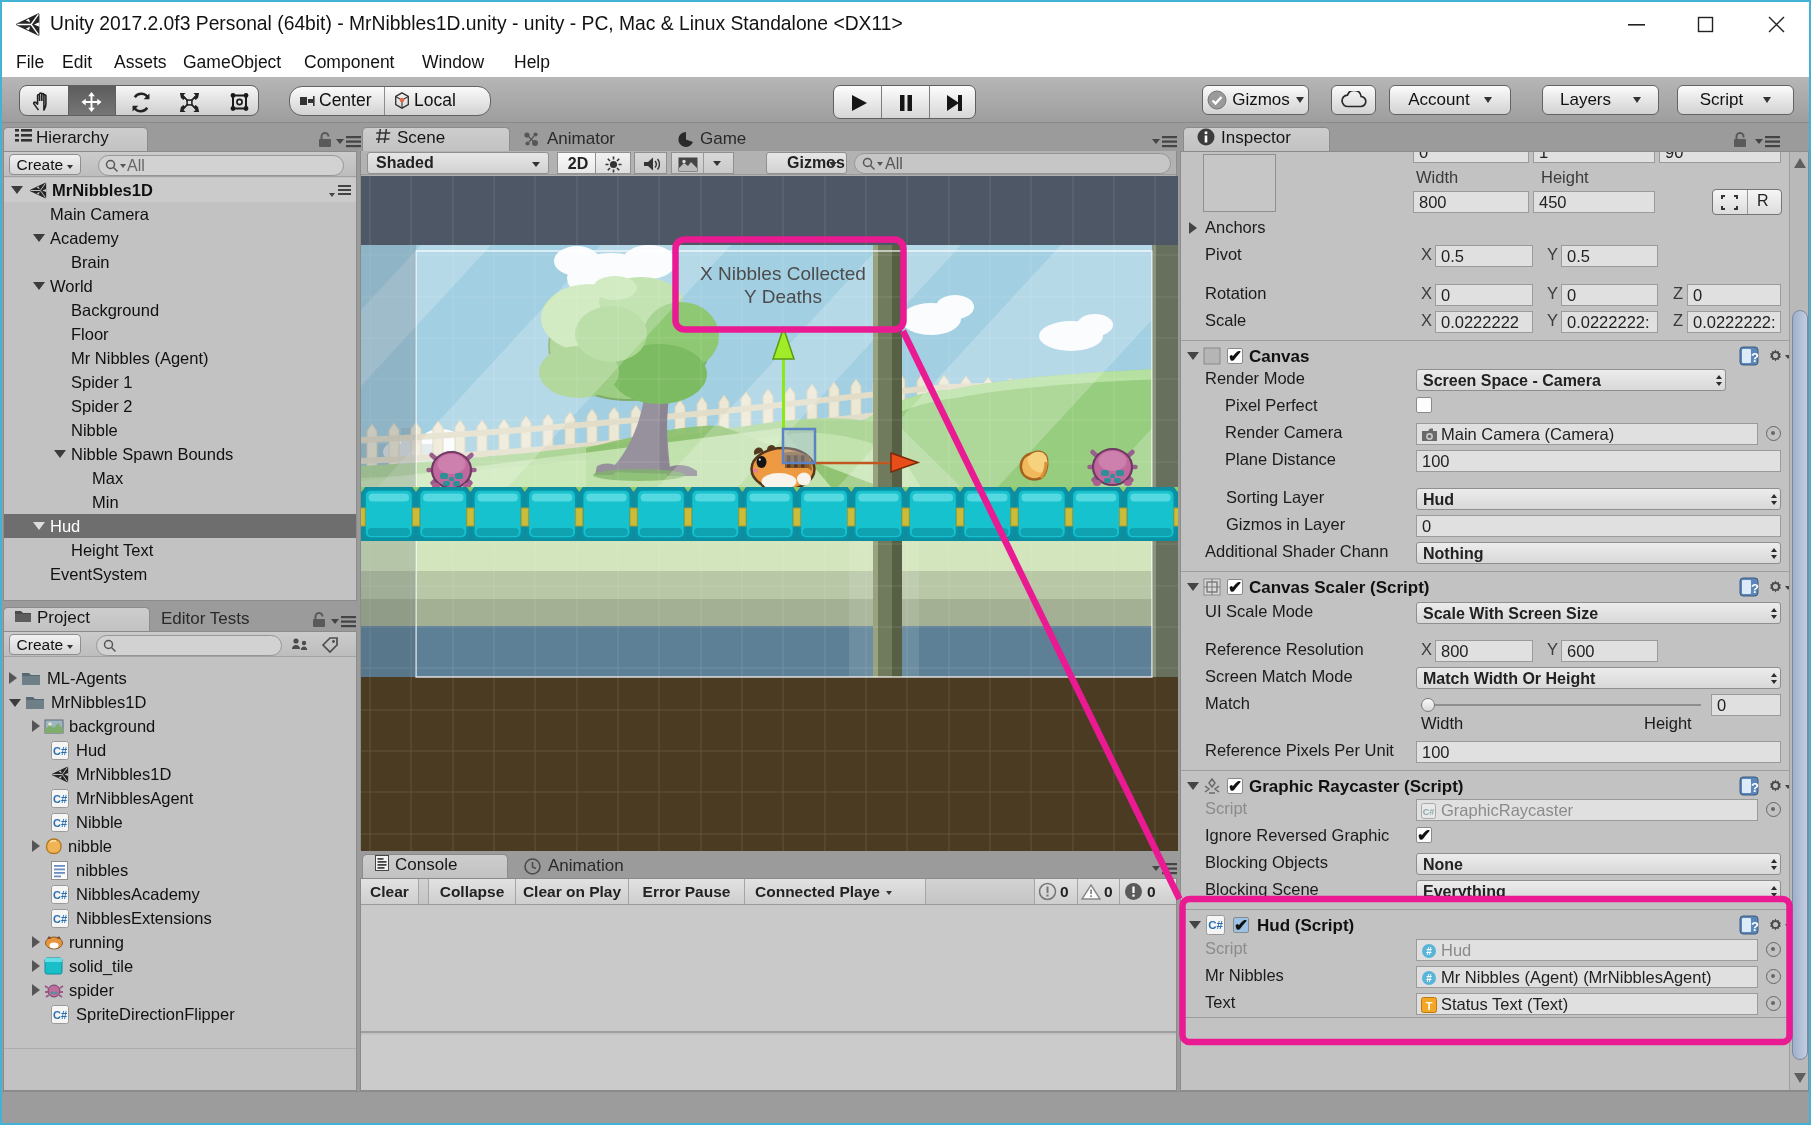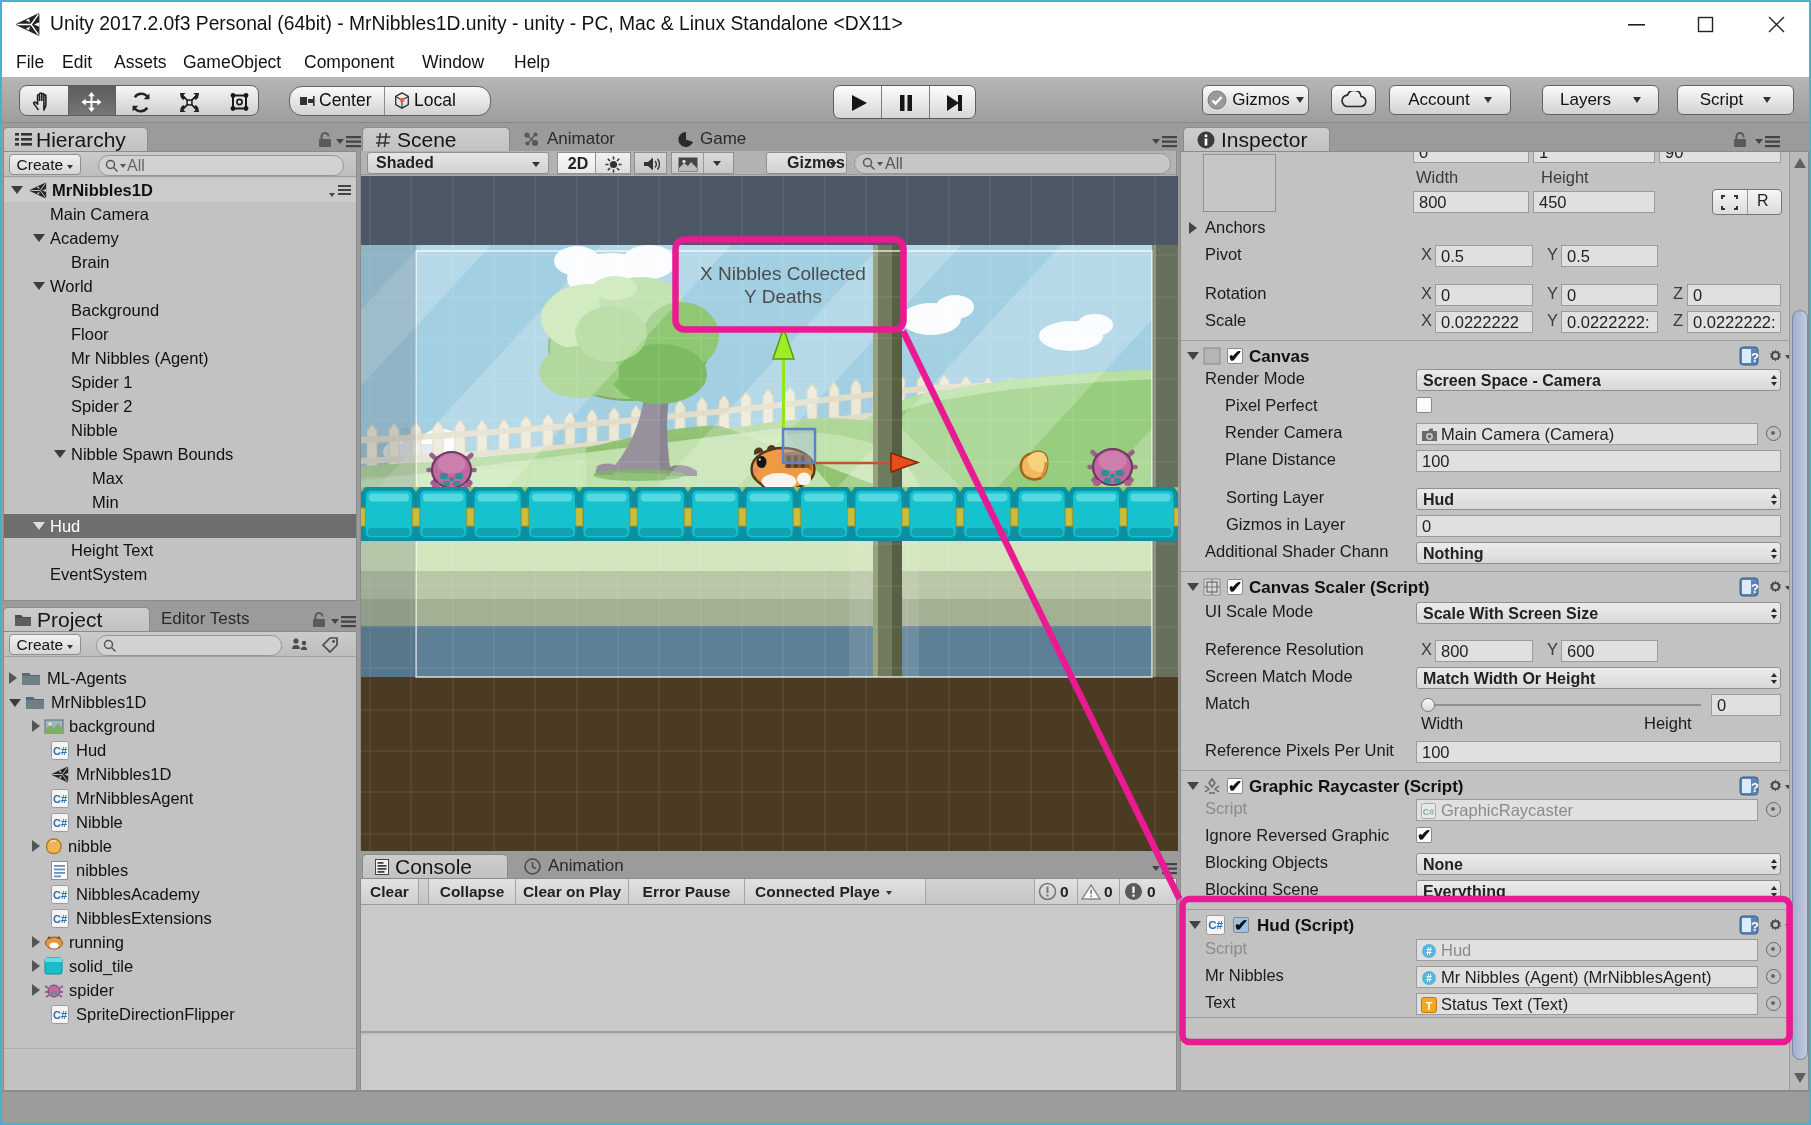--- a/index.html
+++ b/index.html
@@ -6,21 +6,21 @@
 body{position:relative;background:#9b9b9b}
 .abs{position:absolute}
 #winborder{position:absolute;inset:0;border:2px solid #44b2d5;pointer-events:none;z-index:90}
 #titlebar{position:absolute;left:2px;top:2px;width:1807px;height:45px;background:#fff}
 #title{position:absolute;left:48px;top:11px;font-size:19.3px;color:#121212;white-space:nowrap}
 #menubar{position:absolute;left:2px;top:47px;width:1807px;height:30px;background:#fff}
 .menu{position:absolute;top:5px;font-size:17.5px;color:#121212}
 #toolbar{position:absolute;left:2px;top:77px;width:1807px;height:46px;background:linear-gradient(#b6b6b6,#9e9e9e);border-bottom:1px solid #8a8a8a}
 .tbtn{position:absolute;top:8px;height:30px;background:linear-gradient(#fbfbfb,#d2d2d2);border:1px solid #636363;border-radius:8px;font-size:17px;color:#111;display:flex;align-items:center;justify-content:center}
 .panel{position:absolute;background:#c2c2c2;border:1px solid #8b8b8b}
-.ptab{position:absolute;height:24px;background:linear-gradient(#cdcdcd,#c2c2c2);border:1px solid #8b8b8b;border-bottom:none;border-radius:5px 5px 0 0;display:flex;align-items:center;font-size:21px;color:#161616}
+.ptab{position:absolute;height:24px;background:linear-gradient(#cdcdcd,#c2c2c2);border:1px solid #8b8b8b;border-bottom:none;border-radius:5px 5px 0 0;display:flex;align-items:flex-start;font-size:17px;color:#161616}
 .ptabghost{position:absolute;height:24px;display:flex;align-items:center;font-size:17px;color:#2a2a2a}
 .trow{position:absolute;height:24px;display:flex;align-items:center;font-size:16.5px;color:#111;white-space:nowrap}
 .exp{width:0;height:0;border-left:6px solid transparent;border-right:6px solid transparent;border-top:8px solid #3c3c3c;display:inline-block}
 .expr{width:0;height:0;border-top:6px solid transparent;border-bottom:6px solid transparent;border-left:8px solid #555;display:inline-block}
 .srch{position:absolute;background:#d2d2d2;border:1px solid #969696;border-radius:11px;height:21px}
 .ilabel{position:absolute;font-size:16.5px;color:#1b1b1b;white-space:nowrap}
 .ifield{position:absolute;height:22px;background:#e0e0e0;border:1px solid #9b9b9b;font-size:16.5px;color:#222;padding:0 5px;line-height:20px;white-space:nowrap;overflow:hidden}
 .idrop{position:absolute;height:22px;background:linear-gradient(#ececec,#d8d8d8);border:1px solid #8f8f8f;border-radius:3px;font-size:16px;font-weight:bold;color:#222;padding:1px 6px;line-height:19px;white-space:nowrap;overflow:hidden}
 .updn{position:absolute;right:6px;top:4px;width:0;height:0}
 .updn:before{content:"";position:absolute;border-left:3.5px solid transparent;border-right:3.5px solid transparent;border-bottom:4.5px solid #2a2a2a;top:1px;left:-3.5px}
@@ -696,21 +696,21 @@
       <rect x="1" y="1" width="18" height="18" rx="3" fill="#5b87b8" stroke="#3c5a80"></rect>
       <rect x="3" y="3" width="9" height="14" rx="1" fill="#ddeaf8"></rect>
       <text x="12" y="16" font-size="13" font-weight="bold" fill="#fff" font-family="Liberation Sans">?</text>
     </svg>
 <svg class="abs" style="left:586px;top:195px" width="17" height="17" viewBox="0 0 20 20">
       <path fill="#4a4a4a" d="M10 3l1.2 2.2 2.5-.6 .6 2.5L16.5 8l-1.3 2 1.3 2-2.2 .9-.6 2.5-2.5-.6L10 17l-1.2-2.2-2.5 .6-.6-2.5L3.5 12l1.3-2-1.3-2 2.2-.9 .6-2.5 2.5 .6z"></path>
       <circle cx="10" cy="10" r="3" fill="#c2c2c2"></circle>
     </svg>
 <span class="exp" style="position:absolute;left:604px;top:203px;border-left-width:3px;border-right-width:3px;border-top-width:4px;border-top-color:#444"></span>
 <div class="ilabel" style="left:24px;top:217px">Render Mode</div>
-<div class="idrop" style="left:235px;top:217px;width:365px">Screen Space - Camera<span class="updn"></span></div>
+<div class="idrop" style="left:235px;top:217px;width:310px">Screen Space - Camera<span class="updn"></span></div>
 <div class="ilabel" style="left:44px;top:244px">Pixel Perfect</div>
 <div class="chk" style="left:235px;top:245px"></div>
 <div class="ilabel" style="left:44px;top:271px">Render Camera</div>
 <div class="ifield" style="left:235px;top:271px;width:342px;padding-left:24px"><svg class="abs" style="left:4px;top:3px" width="17" height="15">
         <path d="M1 4h6l2-2.5h3v2.5h4v10H1z" fill="#6a6a6a"></path>
         <circle cx="8.5" cy="9.5" r="3.4" fill="#c9c9c9"></circle>
         <circle cx="8.5" cy="9.5" r="1.8" fill="#6a6a6a"></circle>
       </svg>Main Camera (Camera)</div>
 <div class="target" style="left:585px;top:274px"></div>
 <div class="ilabel" style="left:44px;top:298px">Plane Distance</div>

